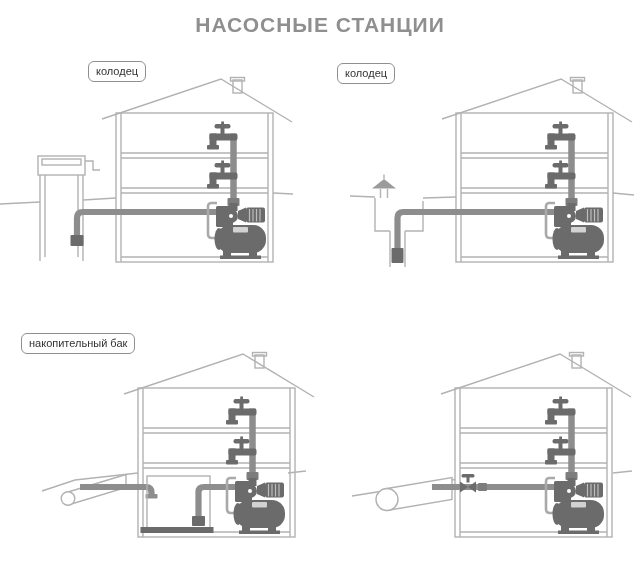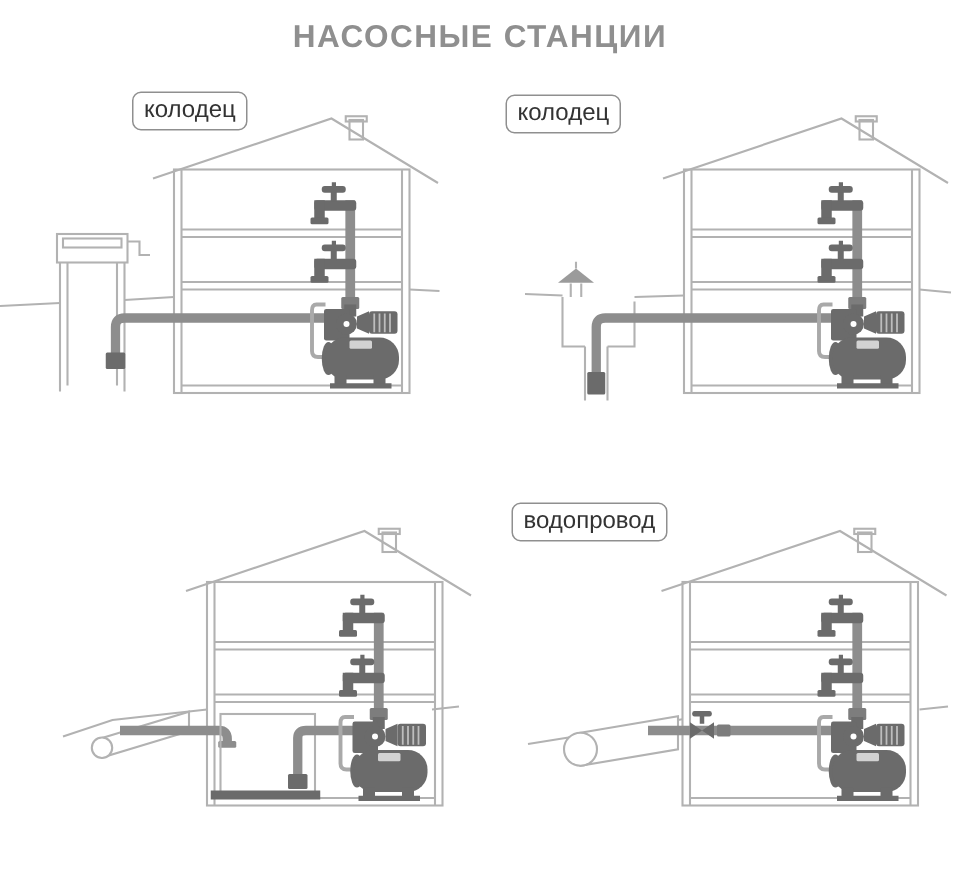--- a/index.html
+++ b/index.html
@@ -6,21 +6,21 @@
     --title-color:#8f8f8f; --outline:#b2b2b2; --pipe:#8d8d8d; --dark:#6b6b6b;
     --loop:#a9a9a9; --plate:#d2d2d2; --fitting:#7d7d7d;
     --label-border:#8f8f8f; --label-text:#333333; --bg:#ffffff;
   }
   html,body{margin:0;padding:0;}
   body{font-family:"Liberation Sans",sans-serif;background:#fff;}
   .canvas{position:relative;width:640px;height:579px;background:var(--bg);overflow:hidden;text-decoration:underline;}
   .title{position:absolute;left:0;right:0;top:13px;text-align:center;
          font-size:21px;font-weight:bold;letter-spacing:1px;color:var(--title-color);}
   .tag{position:absolute;border:1.4px solid var(--label-border);border-radius:6px;
-       background:#fff;color:var(--label-text);font-size:16px;line-height:1;
+       background:#fff;color:var(--label-text);font-size:11px;line-height:1;
        padding:4px 7px;white-space:nowrap;}
   .tag-well{left:88px;top:61px;}
   .tag-borehole{left:337px;top:63px;}
   .tag-storage{left:21px;top:333px;}
   .tag-mains{left:341px;top:335px;}
   svg{position:absolute;left:0;top:0;}
   .ln{stroke:var(--outline);fill:none;stroke-width:1.4;}
   .lnf{fill:#ffffff;stroke:var(--outline);stroke-width:1.4;}
   .pipe{stroke:var(--pipe);fill:none;stroke-width:6.2;}
   .pipef{fill:var(--pipe);}
@@ -33,21 +33,21 @@
 </style>
 </head>
 <body>
 
 <div class="canvas">
 
   <div class="title">НАСОСНЫЕ СТАНЦИИ</div>
 
   <div class="tag tag-well">колодец</div>
   <div class="tag tag-borehole">колодец</div>
-  <div class="tag tag-mains">водопровод</div>
+  <div class="tag tag-storage">накопительный бак</div>
 
   <svg width="640" height="579" viewBox="0 0 640 579">
     <defs>
 
       <g id="faucet">
         <rect class="dk" x="-24" y="-3.5" width="28" height="7" rx="2"></rect>
         <rect class="dk" x="-24" y="-3.5" width="7" height="13"></rect>
         <rect class="dk" x="-26.5" y="8" width="12" height="4.5" rx="1"></rect>
         <rect class="dk" x="-13" y="-9.5" width="4" height="7"></rect>
         <rect class="dk" x="-19" y="-13" width="16" height="4.5" rx="2"></rect>

